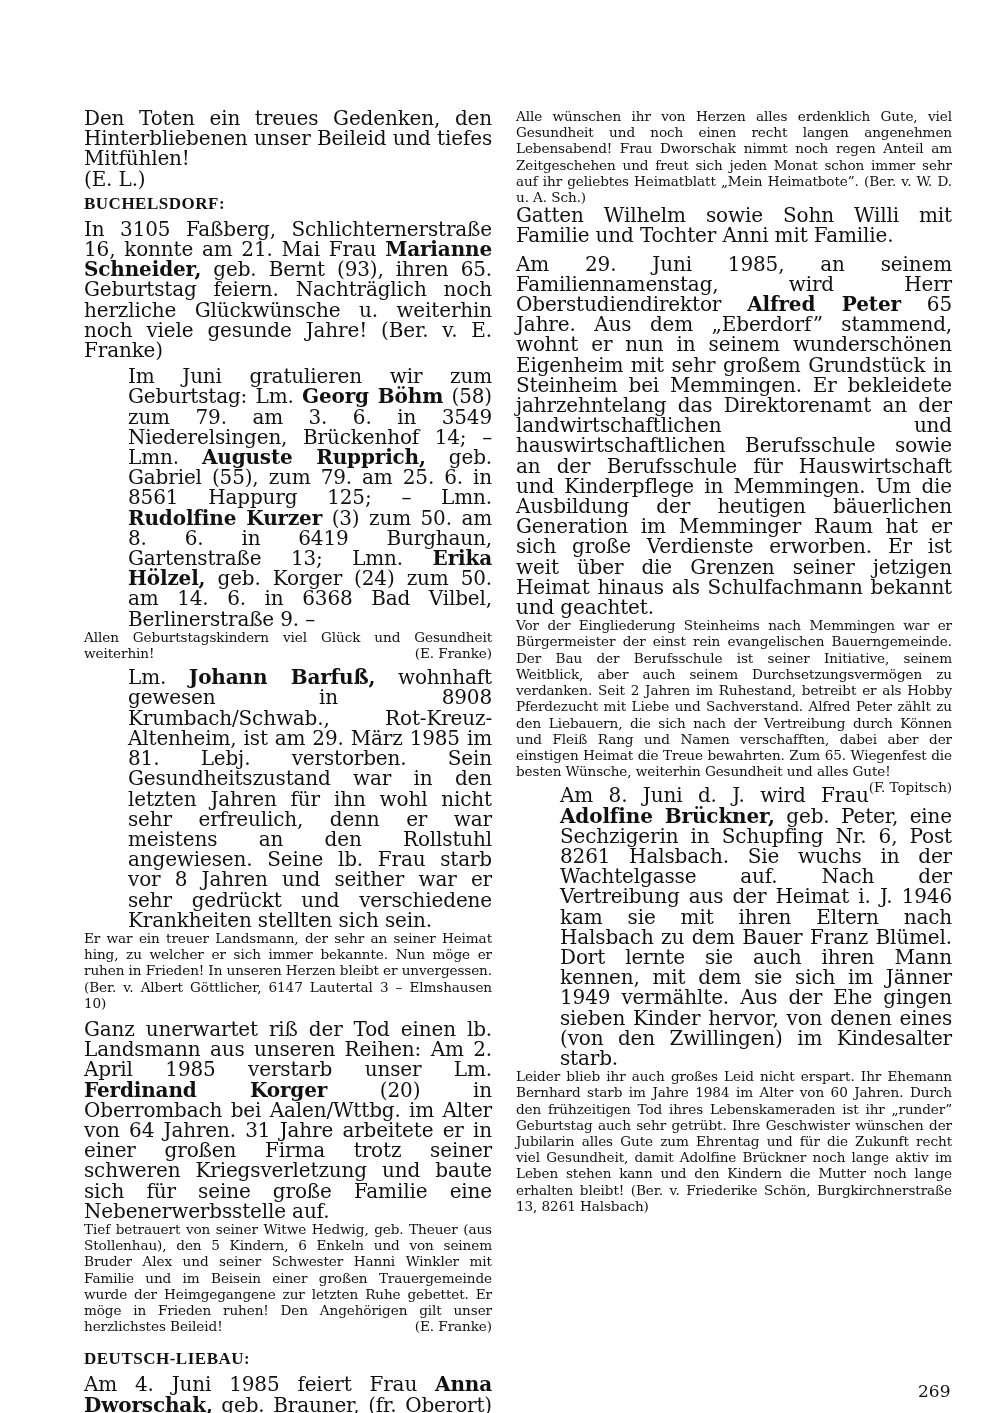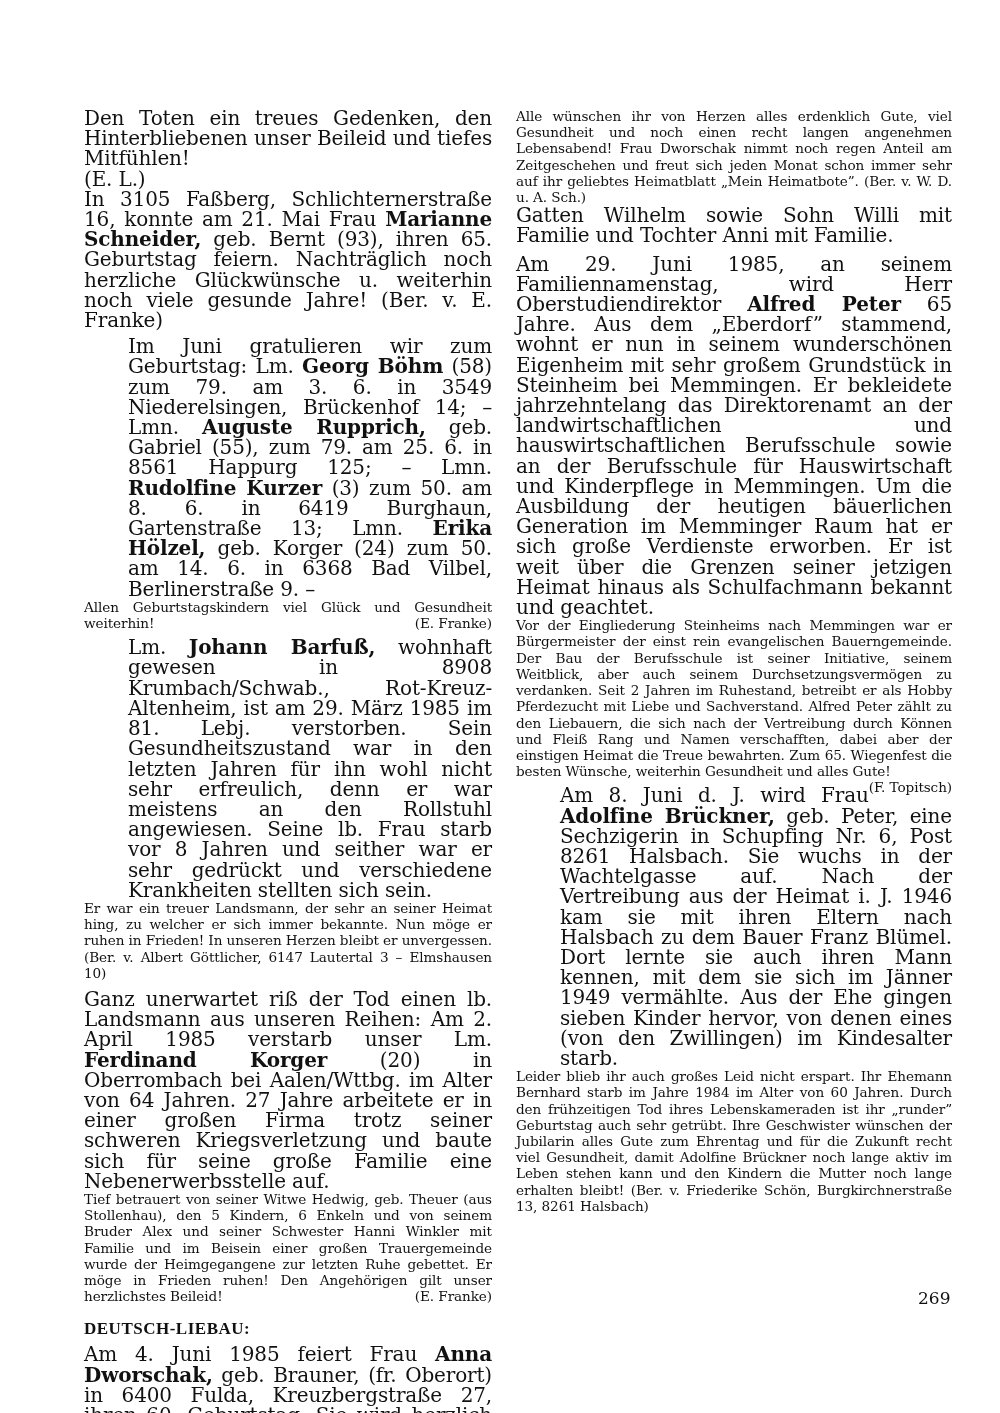--- a/index.html
+++ b/index.html
@@ -13,31 +13,32 @@
   .p { margin: 0; text-align: justify; text-align-last: left; hyphens: manual; }
   .big { font-size: 20px; line-height: 20.2px; letter-spacing: -0.15px; }
   .small { font-size: 13.6px; line-height: 16.2px; letter-spacing: -0.1px; }
   .gap { margin-top: 6px; margin-left: 44px; }
   .gap2 { margin-top: 8px; }
   .h { font-family: "Liberation Serif", serif; font-weight: bold; font-size: 17px; letter-spacing: 0.5px; margin: 4px 0 4px 0; line-height: 22px; }
   .h2 { margin-top: 14px; }
   .sig { display: block; text-align: right; }
   .sig-inline { float: right; }
   b { font-weight: bold; }
-  .page-number { position: absolute; left: 918px; top: 1288px; font-size: 17px; font-weight: normal; }
+  .page-number { position: absolute; left: 918px; top: 1381px; font-size: 17px; font-weight: normal; }
 </style>
 </head>
 <body>
 
 <div class="col col-left">
   <p class="p big">
     <span>Den Toten ein treues Gedenken, den Hinterbliebenen unser Beileid und tiefes Mitfühlen!</span>
     <span class="sig">(E. L.)</span>
   </p>
 
+  <h2 class="h">BUCHELSDORF:</h2>
 
   <p class="p big">
     <span>In 3105 Faßberg, Schlichternerstraße 16, konnte am 21. Mai Frau </span><b>Marianne Schneider,</b><span> geb. Bernt (93), ihren 65. Geburtstag feiern. Nachträglich noch herzliche Glückwünsche u. weiterhin noch viele gesunde Jahre! (Ber. v. E. Franke)</span>
   </p>
 
   <p class="p big gap">
     <span>Im Juni gratulieren wir zum Geburtstag: Lm. </span><b>Georg Böhm</b><span> (58) zum 79. am 3. 6. in 3549 Niederelsingen, Brückenhof 14; – Lmn. </span><b>Auguste Rupprich,</b><span> geb. Gabriel (55), zum 79. am 25. 6. in 8561 Happurg 125; – Lmn. </span><b>Rudolfine Kurzer</b><span> (3) zum 50. am 8. 6. in 6419 Burghaun, Gartenstraße 13; Lmn. </span><b>Erika Hölzel,</b><span> geb. Korger (24) zum 50. am 14. 6. in 6368 Bad Vilbel, Berlinerstraße 9. –</span>
   </p>
 
   <p class="p small">
@@ -47,21 +48,21 @@
 
   <p class="p big gap">
     <span>Lm. </span><b>Johann Barfuß,</b><span> wohnhaft gewesen in 8908 Krumbach/Schwab., Rot-Kreuz-Altenheim, ist am 29. März 1985 im 81. Lebj. verstorben. Sein Gesundheitszustand war in den letzten Jahren für ihn wohl nicht sehr erfreulich, denn er war meistens an den Rollstuhl angewiesen. Seine lb. Frau starb vor 8 Jahren und seither war er sehr gedrückt und verschiedene Krankheiten stellten sich sein.</span>
   </p>
 
   <p class="p small">
     <span>Er war ein treuer Landsmann, der sehr an seiner Heimat hing, zu welcher er sich immer bekannte. Nun möge er ruhen in Frieden! In unseren Herzen bleibt er unvergessen. (Ber. v. Albert Göttlicher, 6147 Lautertal 3 – Elmshausen 10)</span>
   </p>
 
   <p class="p big gap2">
-    <span>Ganz unerwartet riß der Tod einen lb. Landsmann aus unseren Reihen: Am 2. April 1985 verstarb unser Lm. </span><b>Ferdinand Korger</b><span> (20) in Oberrombach bei Aalen/Wttbg. im Alter von 64 Jahren. 27 Jahre arbeitete er in einer großen Firma trotz seiner schweren Kriegsverletzung und baute sich für seine große Familie eine Nebenerwerbsstelle auf.</span>
+    <span>Ganz unerwartet riß der Tod einen lb. Landsmann aus unseren Reihen: Am 2. April 1985 verstarb unser Lm. </span><b>Ferdinand Korger</b><span> (20) in Oberrombach bei Aalen/Wttbg. im Alter von 64 Jahren. 31 Jahre arbeitete er in einer großen Firma trotz seiner schweren Kriegsverletzung und baute sich für seine große Familie eine Nebenerwerbsstelle auf.</span>
   </p>
 
   <p class="p small">
     <span>Tief betrauert von seiner Witwe Hedwig, geb. Theuer (aus Stollenhau), den 5 Kindern, 6 Enkeln und von seinem Bruder Alex und seiner Schwester Hanni Winkler mit Familie und im Beisein einer großen Trauergemeinde wurde der Heimgegangene zur letzten Ruhe gebettet. Er möge in Frieden ruhen! Den Angehörigen gilt unser herzlichstes Beileid!</span>
     <span class="sig-inline">(E. Franke)</span>
   </p>
 
   <h2 class="h h2">DEUTSCH-LIEBAU:</h2>
 
   <p class="p big">

